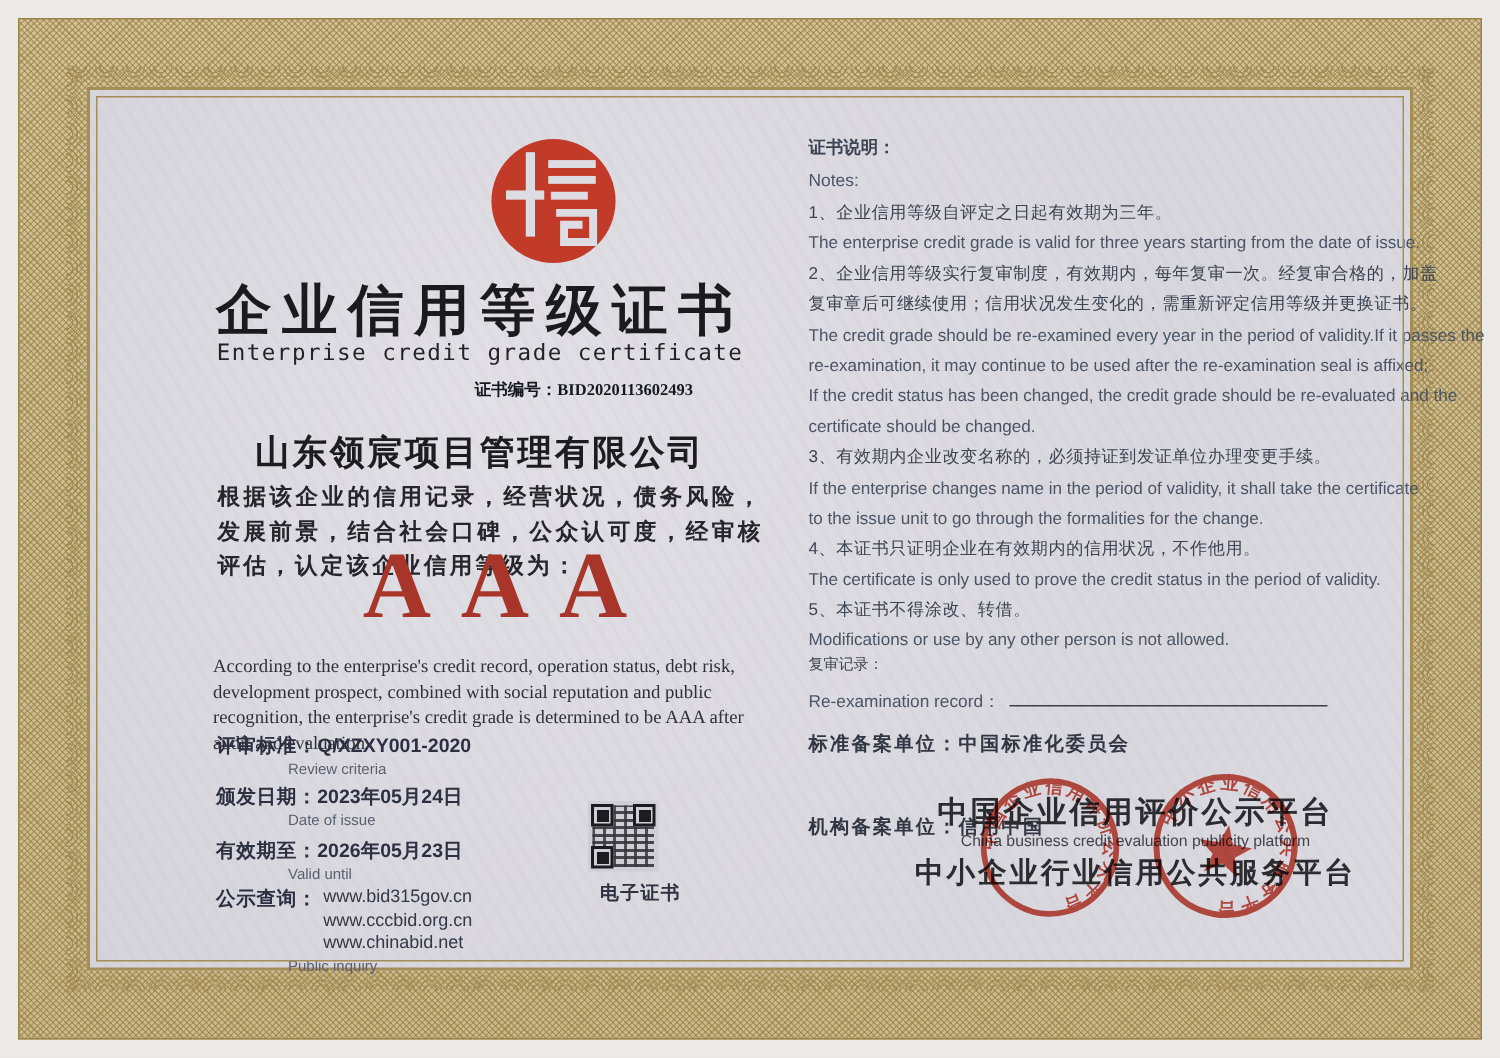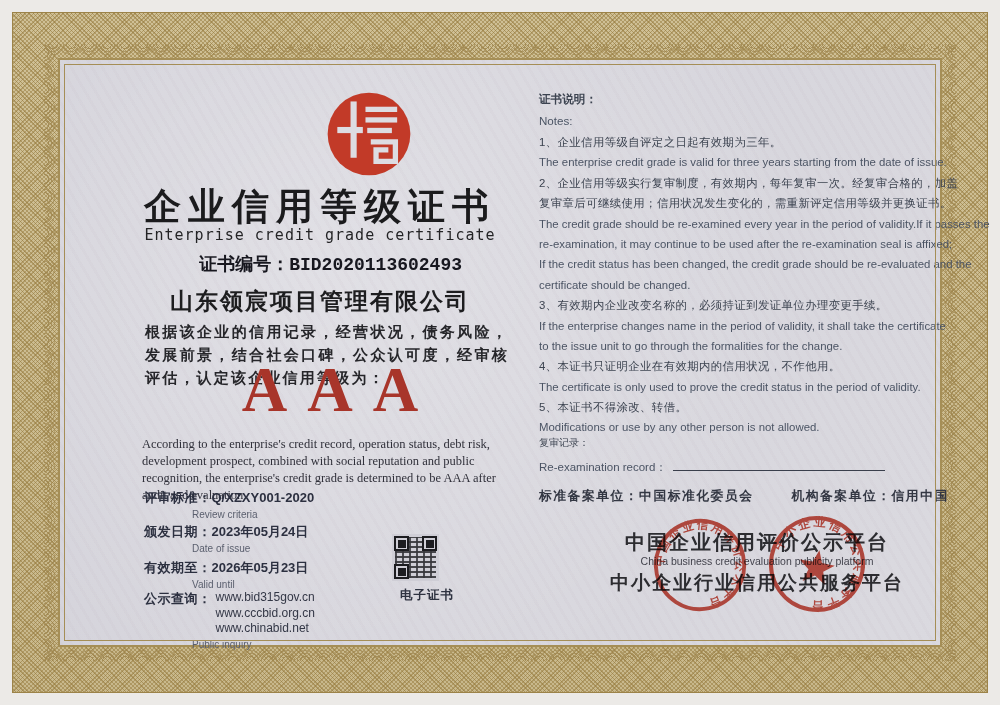--- a/index.html
+++ b/index.html
@@ -34,21 +34,21 @@
   .paper::after{content:"";position:absolute;inset:4px;border:1px solid #a58e56;pointer-events:none;}
   
   .logo-wrap{position:absolute;left:214px;top:30px;width:190px;height:90px;text-align:center;}
   .logo-wrap svg{width:88px;height:88px;}
   .cert-title{position:absolute;left:60px;top:122px;width:400px;text-align:center;
     font-size:37px;font-weight:700;letter-spacing:7px;color:#1b1b1d;
     font-family:"Liberation Sans",sans-serif;}
   .cert-subtitle{position:absolute;left:60px;top:166px;width:400px;text-align:center;
     font-family:"DejaVu Sans Mono",monospace;font-size:15px;letter-spacing:1px;color:#232325;}
   .cert-no{position:absolute;left:60px;top:192px;width:342px;text-align:right;
-    font-family:Liberation Mono, monospace;font-weight:700;font-size:18px;color:#17171f;}
+    font-family:Liberation Serif, serif;font-weight:700;font-size:11px;color:#17171f;}
   .company{position:absolute;left:60px;top:226px;width:400px;text-align:center;
     font-size:23px;font-weight:700;letter-spacing:2px;color:#1d1d1f;}
   .statement-zh{position:absolute;left:85px;top:260px;width:364px;
     font-size:15px;font-weight:700;letter-spacing:2.2px;line-height:23px;
     text-align:justify;color:#26262a;}
   .grade{position:absolute;left:60px;top:294px;width:400px;text-align:center;
     font-family:"Liberation Serif",serif;font-weight:700;font-size:63px;
     letter-spacing:20px;padding-left:20px;color:#a8352a;}
   .statement-en{position:absolute;left:82px;top:376px;width:372px;
     font-family:"Liberation Serif",serif;font-size:12.5px;line-height:17px;color:#30303a;}
@@ -80,21 +80,21 @@
   .note-heading.en{font-weight:400;color:#4b5464;}
   .note-gap{height:1px;}
   .note-line{height:20.4px;line-height:20.4px;font-size:11.4px;white-space:nowrap;}
   .note-line.zh{color:#3c4350;letter-spacing:.4px;}
   .note-line.en{color:#4b5464;}
   .record-zh{position:absolute;left:479px;top:376px;font-size:10px;color:#3c4350;}
   .record-en{position:absolute;left:479px;top:398px;font-size:11.5px;color:#4b5464;}
   .record-en .uline{display:inline-block;width:212px;border-bottom:1px solid #3a3f4c;
       height:12px;margin-left:6px;}
   .filing{position:absolute;left:479px;top:428px;width:434px;display:flex;gap:38px;
-      font-size:12.8px;font-weight:700;color:#333743;letter-spacing:1.5px;}
+      font-size:12.8px;font-weight:700;color:#333743;letter-spacing:1.5px;flex-direction:column;}
   .platform{position:absolute;left:482px;top:470px;width:430px;text-align:center;}
   .platform .p-zh1{font-size:20px;font-weight:700;letter-spacing:2px;color:#2c2c30;line-height:24px;}
   .platform .p-en1{font-size:10.5px;color:#43434d;line-height:15px;}
   .platform .p-zh2{font-size:19px;font-weight:700;letter-spacing:2px;color:#2c2c30;line-height:25px;margin-top:1px;}
   .platform .p-en2{font-size:10px;color:#43434d;line-height:14px;}
   .seal{position:absolute;opacity:.85;mix-blend-mode:multiply;pointer-events:none;}
   .seal-left{left:592px;top:457px;width:96px;height:96px;transform:rotate(-12deg);}
   .seal-right{left:707px;top:454px;width:100px;height:100px;transform:rotate(10deg);}
 </style>
 </head>

